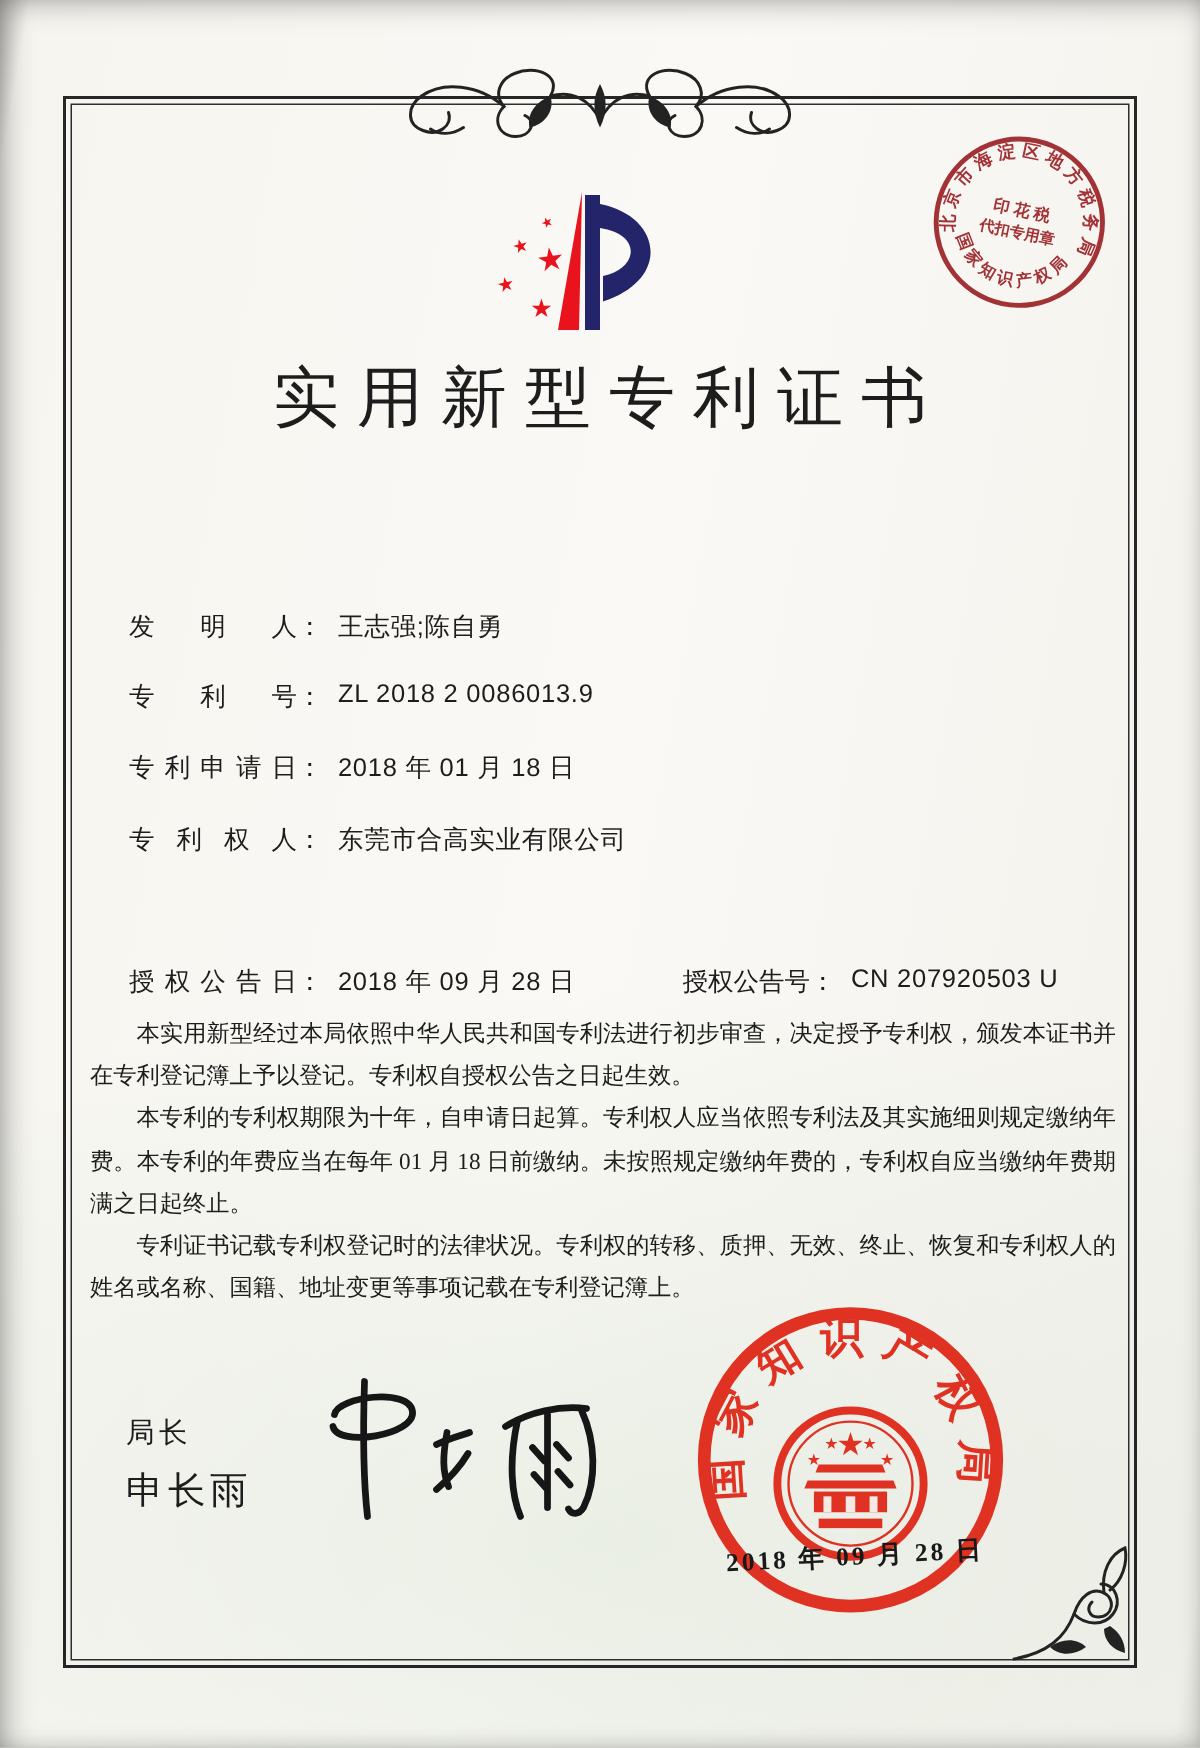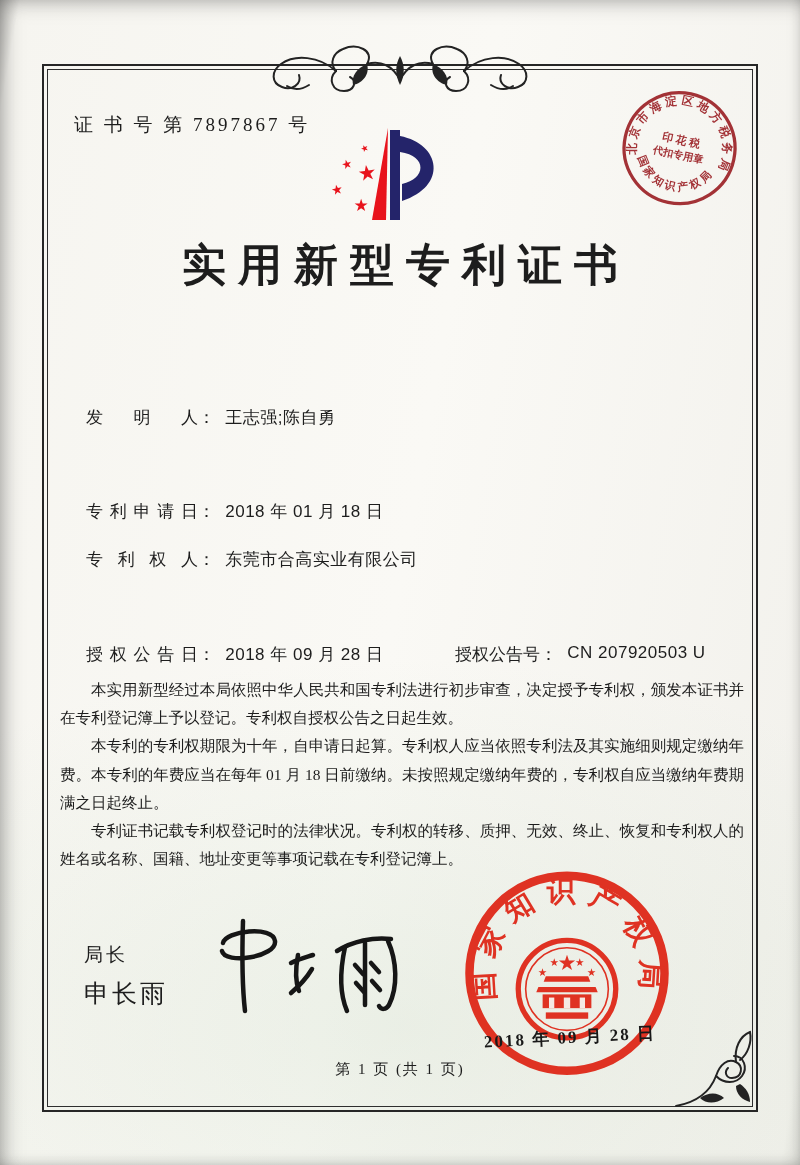--- a/index.html
+++ b/index.html
@@ -19,21 +19,21 @@
   }
   .frame-inner {
     position:absolute; left:3px; top:3px; right:3px; bottom:3px;
     border:1px solid #2e2e2e;
   }
   .cert-no {
     position:absolute; left:74px; top:112px; font-size:19px; letter-spacing:3px;
   }
   .title {
     position:absolute; left:0; top:236px; width:100%; text-align:center;
-    font-size:44px; font-weight:bold; letter-spacing:12px; text-indent:12px;
+    font-size:44px; font-weight:normal; letter-spacing:12px; text-indent:12px;
   }
   .field-row { position:absolute; left:86px; width:660px; height:26px; font-size:17px; }
   .flabel {
     display:inline-block; width:112px; vertical-align:top;
     text-align:justify; text-align-last:justify; font-size:17px;
   }
   .fcolon { display:inline-block; vertical-align:top; }
   .fvalue {
     display:inline-block; vertical-align:top; margin-left:6px;
     font-family:"Liberation Sans","DejaVu Sans",sans-serif; font-size:17px; letter-spacing:.5px;
@@ -89,21 +89,20 @@
   <svg class="flourish-corner" width="88" height="88" viewBox="0 0 88 88">
     <g stroke="#232323" fill="none" stroke-width="2" stroke-linecap="round">
       <path d="M6,80 C28,76 40,66 46,50 C50,38 58,32 66,36 C74,40 72,52 62,52 C56,52 54,46 58,42"></path>
       <path d="M46,50 C54,58 66,58 72,50 C78,42 74,30 64,30"></path>
       <path d="M66,36 C64,22 70,10 80,6 C82,16 78,28 70,34"></path>
       <path d="M30,72 C38,66 48,66 54,72 C46,78 36,78 30,72 Z" fill="#232323" stroke="none"></path>
       <path d="M70,58 C76,62 80,68 80,76 C72,74 66,68 66,60 Z" fill="#232323" stroke="none"></path>
     </g>
   </svg>
 
-  <div class="cert-no">证 书 号 第 7897867 号</div>
 
   <svg class="logo-svg" width="135" height="108" viewBox="0 0 135 108">
     <g fill="#e8131c" font-family="'DejaVu Sans',sans-serif" text-anchor="middle">
       <text x="41" y="35" font-size="9" transform="rotate(-25 41 35)">★</text>
       <text x="23" y="52" font-size="12" transform="rotate(-15 23 52)">★</text>
       <text x="43" y="64" font-size="21" transform="rotate(-8 43 64)">★</text>
       <text x="13" y="78" font-size="13" transform="rotate(-12 13 78)">★</text>
       <text x="36" y="95" font-size="17">★</text>
       <polygon points="63,12 47,104 61,104"></polygon>
     </g>
@@ -127,20 +126,24 @@
     </text>
     <text x="85" y="82" text-anchor="middle" font-size="15" font-weight="bold" fill="#9c2227">印 花 税</text>
     <text x="85" y="102" text-anchor="middle" font-size="14" font-weight="bold" fill="#9c2227">代扣专用章</text>
   </svg>
 
   <div class="title">实用新型专利证书</div>
 
   <div class="field-row" style="top:406px">
     <span class="flabel">发明人</span><span class="fcolon">：</span>
     <span class="fvalue">王志强;陈自勇</span>
+  </div>
+  <div class="field-row" style="top:453px">
+    <span class="flabel">专利号</span><span class="fcolon">：</span>
+    <span class="fvalue">ZL 2018 2 0086013.9</span>
   </div>
   <div class="field-row" style="top:500px">
     <span class="flabel">专利申请日</span><span class="fcolon">：</span>
     <span class="fvalue">2018 年 01 月 18 日</span>
   </div>
   <div class="field-row" style="top:548px">
     <span class="flabel">专利权人</span><span class="fcolon">：</span>
     <span class="fvalue">东莞市合高实业有限公司</span>
   </div>
   <div class="field-row" style="top:643px">
@@ -199,15 +202,14 @@
         <rect x="83" y="126" width="5" height="10" fill="#f6e9e4"></rect>
         <rect x="97" y="126" width="6" height="10" fill="#f6e9e4"></rect>
         <rect x="112" y="126" width="5" height="10" fill="#f6e9e4"></rect>
         <rect x="80" y="140" width="40" height="6"></rect>
       </g>
     </g>
   </svg>
 
   <div class="seal-date">2018 年 09 月 28 日</div>
 
-  <div class="footer-page">第 1 页 (共 1 页)</div>
 
 </div>
 
 </body></html>

